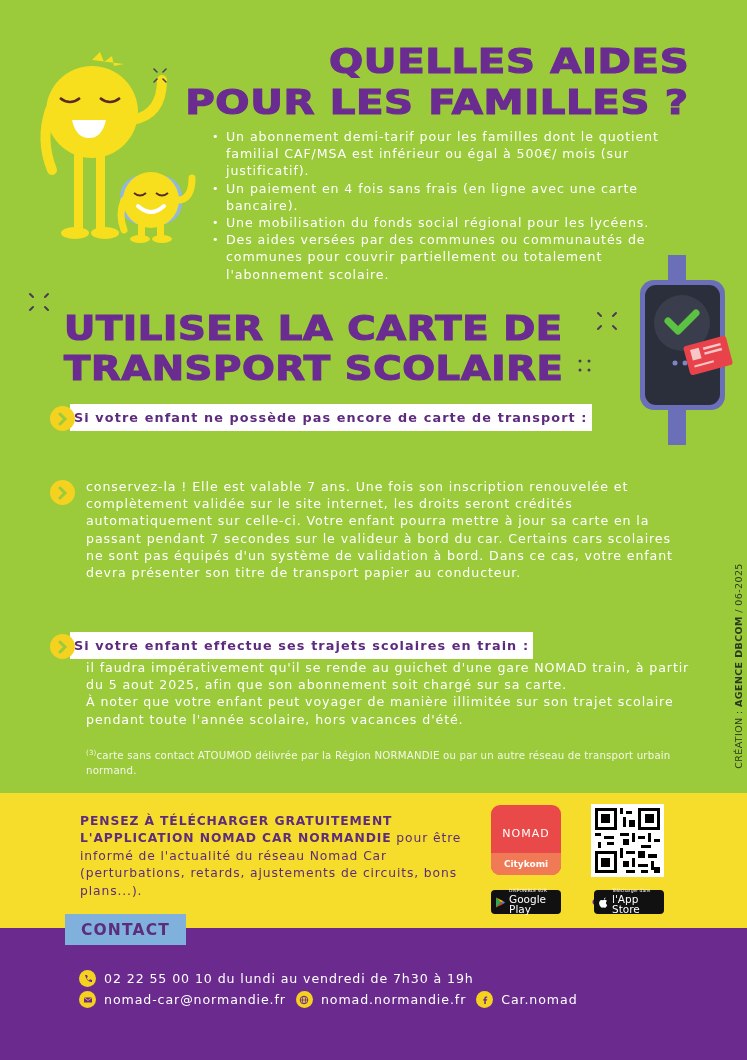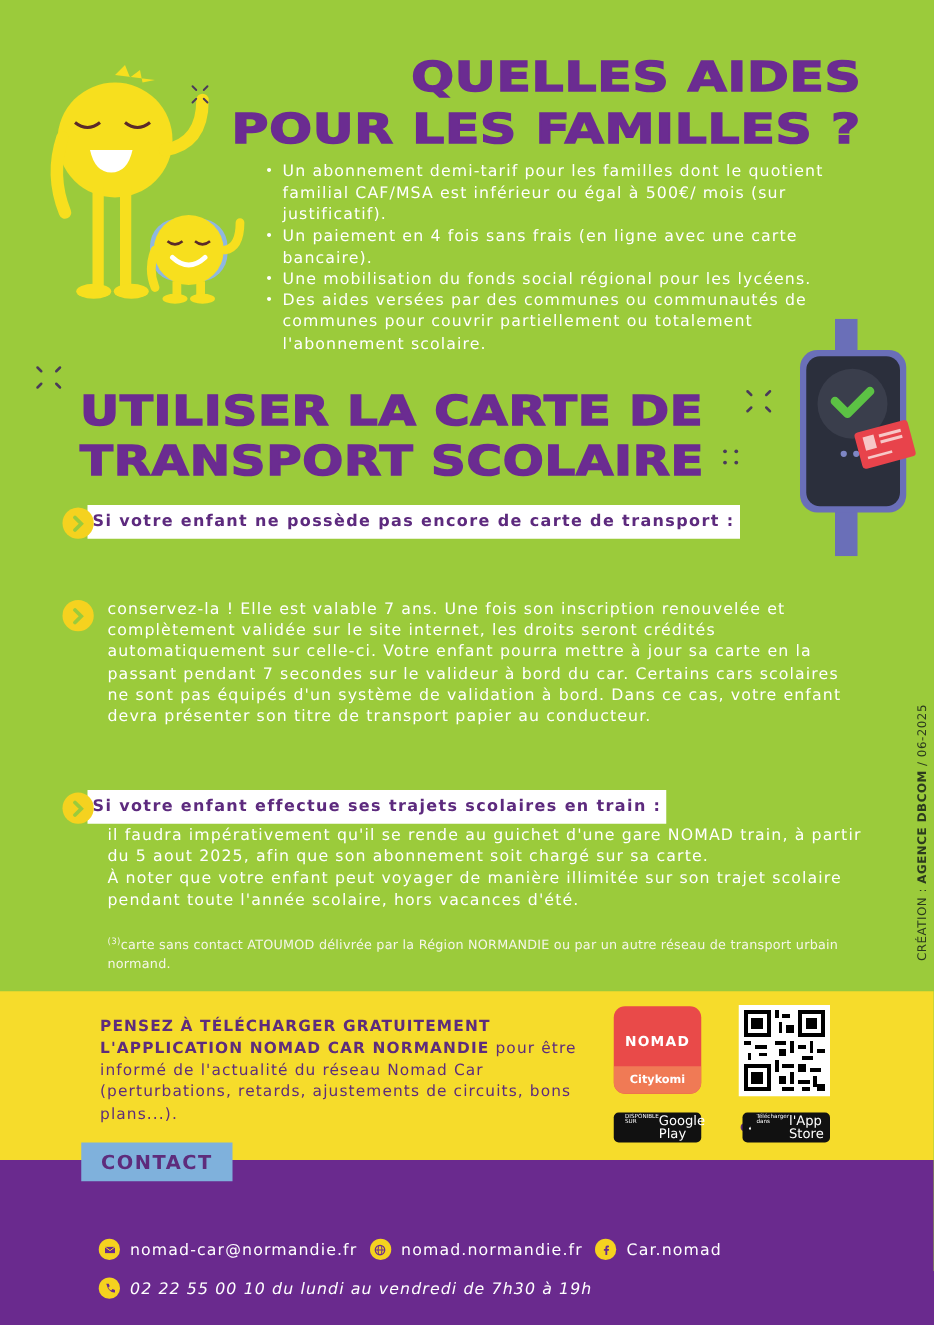--- a/index.html
+++ b/index.html
@@ -41,46 +41,46 @@
     white-space: nowrap; font-size: 9.5px; color: #2b3a1e; letter-spacing: 0.4px; }
   .credit b { font-weight: 900; }
 
   .app-text { position: absolute; left: 80px; top: 813px; width: 390px; color: #5e2c7c; font-size: 12.3px;
     line-height: 17.4px; letter-spacing: 0.9px; }
   .app-text b { font-weight: bold; }
 
   .nomad-logo { position: absolute; left: 491px; top: 805px; width: 70px; height: 70px; border-radius: 9px;
     background: #e94a49; overflow: hidden; }
   .nomad-logo .nm { position: absolute; top: 22px; width: 100%; text-align: center; color: #fff; font-size: 11px;
-    font-weight: bold; letter-spacing: 1px; }
+    font-weight: normal; letter-spacing: 1px; }
   .nomad-logo .ck { position: absolute; bottom: 0; width: 100%; height: 22px; background: #f07a55; color: #fff;
     font-size: 9px; font-weight: bold; text-align: center; line-height: 22px; margin-top: 15px; }
   .qr { position: absolute; left: 591px; top: 804px; width: 73px; height: 73px; background: #ffffff; padding: 4px; }
   .qr svg { width: 100%; height: 100%; }
 
   .store { position: absolute; top: 890px; height: 24px; background: #111; border-radius: 4px; color: #fff;
     display: flex; align-items: center; padding: 0 5px; gap: 4px; }
-  .store .txt { display: flex; line-height: 1; }
+  .store .txt { display: flex; flex-direction: column; line-height: 1; }
   .store .small { font-size: 4.5px; }
   .store .big { font-size: 10.5px; }
   #gplay { left: 491px; width: 70px; }
   #appstore { left: 594px; width: 70px; }
   .ou { position: absolute; left: 568px; top: 895px; font-size: 11px; font-weight: bold; color: #5e2c7c; margin-left: 24px; }
 
   .contact-badge { position: absolute; left: 65px; top: 914px; width: 121px; height: 31px; background: #7fb1dc;
     color: #5e2c7c; font-weight: bold; font-size: 15.5px; letter-spacing: 1.2px; display: flex;
     align-items: center; justify-content: center; }
 
   .contact-line { position: absolute; left: 79px; display: flex; align-items: center; color: #ffffff;
     font-size: 12.6px; letter-spacing: 0.9px; white-space: nowrap; }
   .contact-line .ic { width: 17px; height: 17px; border-radius: 50%; background: #f5d21f; display: inline-flex;
     align-items: center; justify-content: center; margin-right: 8px; flex-shrink: 0; }
   .contact-line .ic svg { width: 10px; height: 10px; }
   .contact-line .sp { display: inline-block; width: 10px; }
-  #line1 { top: 1022px; font-style: italic; }
+  #line1 { top: 970px; }
   #line2 { top: 991px; }
 
   .mascot { position: absolute; left: 30px; top: 50px; width: 190px; height: 200px; }
   .sparkle { position: absolute; }
   .device { position: absolute; left: 630px; top: 255px; width: 105px; height: 190px; }
 </style>
 </head>
 <body>
 
 <div class="green"></div>

